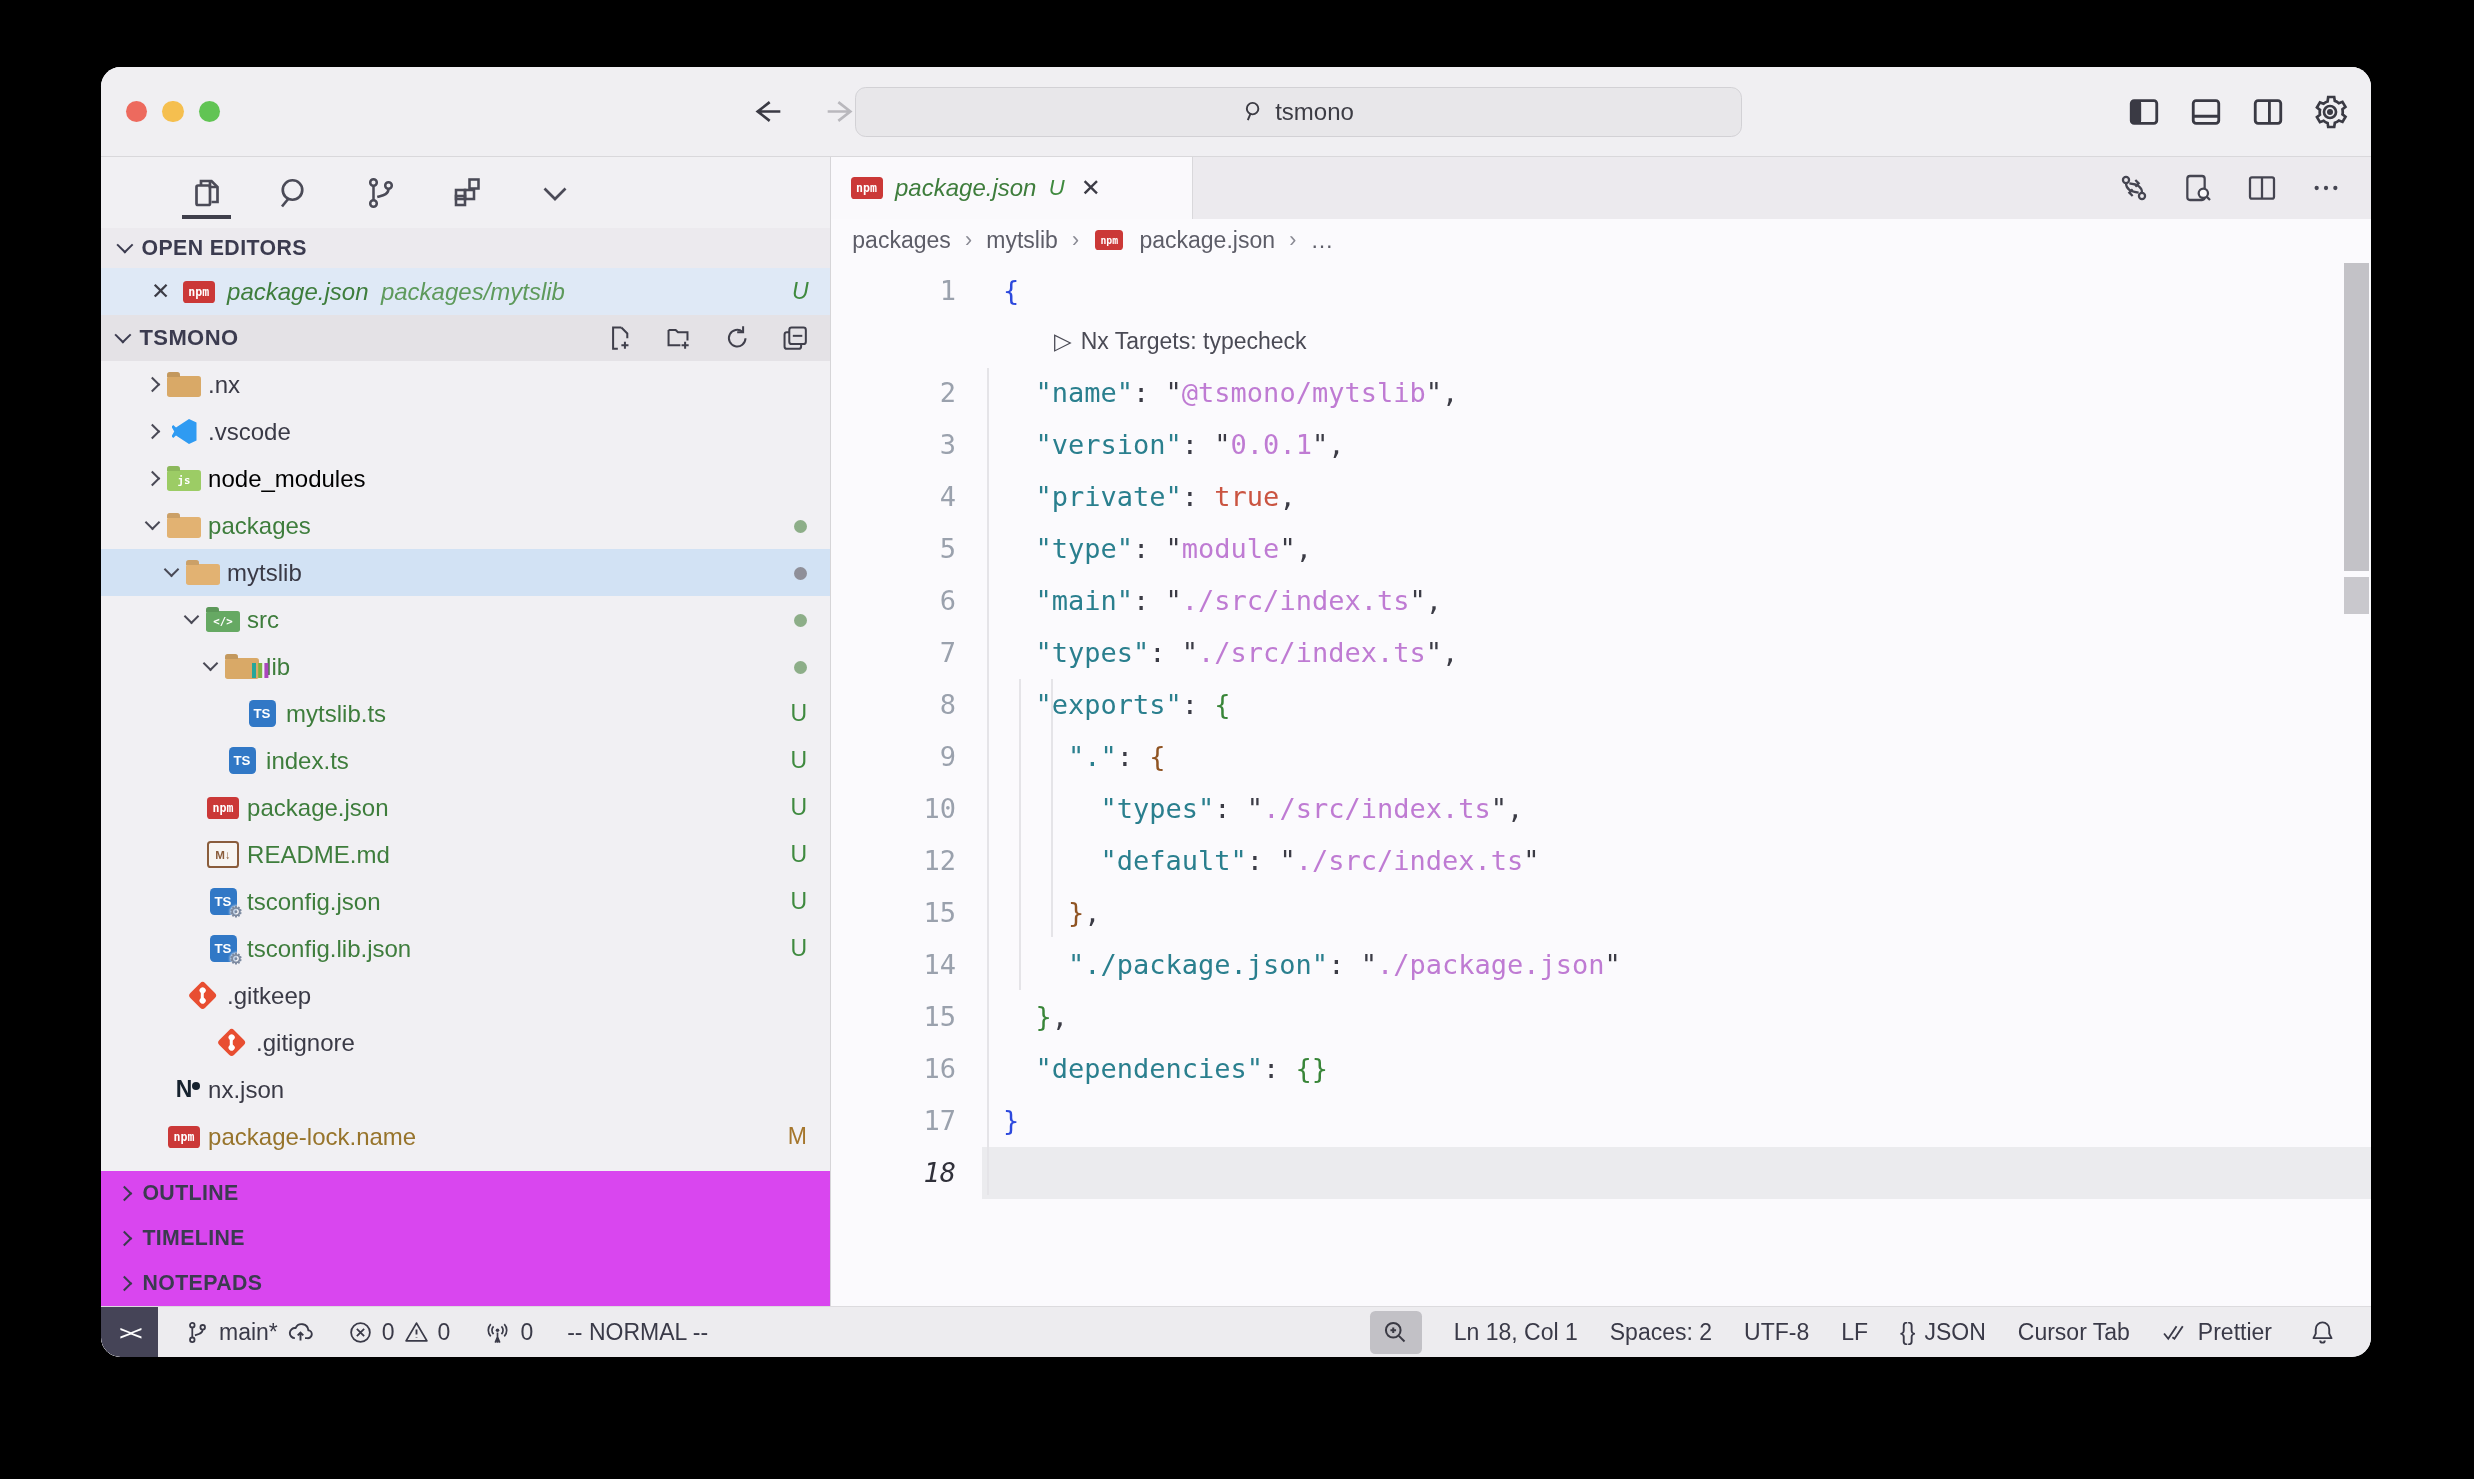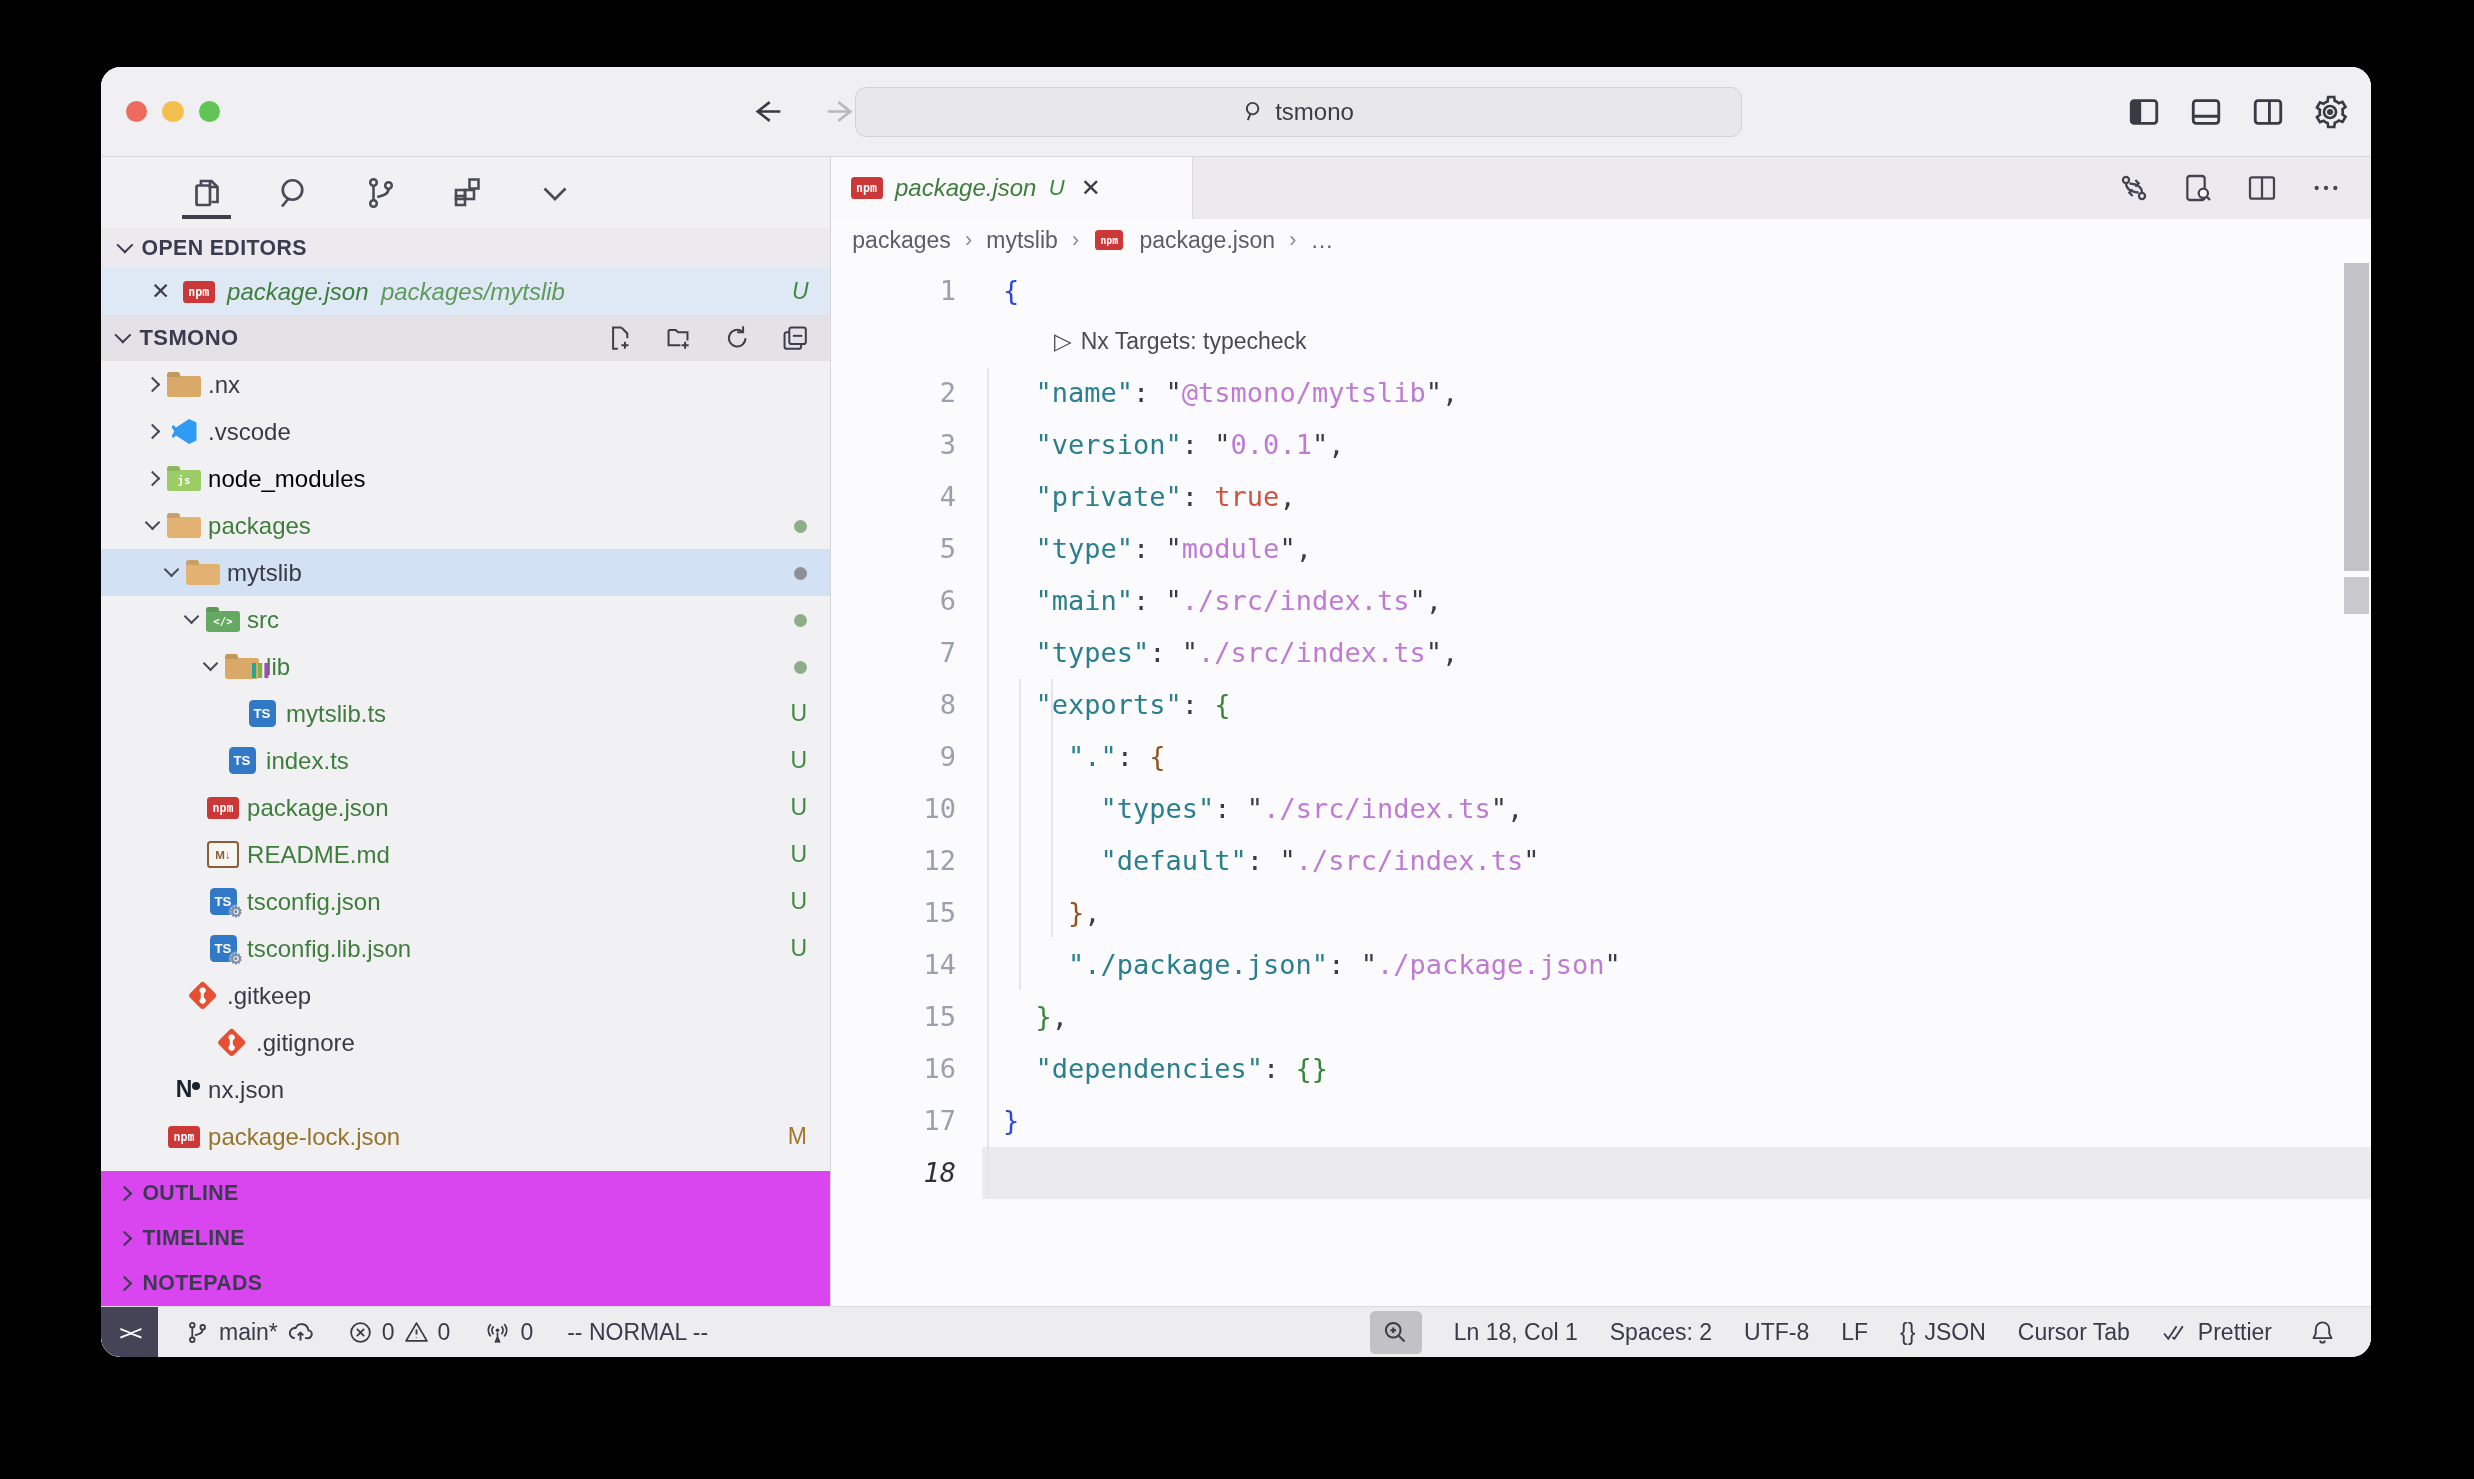--- a/index.html
+++ b/index.html
@@ -423,21 +423,21 @@
               <span class="islot">
                 <span class="ic nx">N</span>
               </span>
               <span class="lbl">nx.json</span>
             </div>
             <div class="trow c-mod" style="padding-left: 36px;">
               <span class="cslot"></span>
               <span class="islot">
                 <span class="ic npm">npm</span>
               </span>
-              <span class="lbl">package-lock.json</span>
+              <span class="lbl">package-lock.name</span>
               <span class="tr-right badge-m">M</span>
             </div>
           </div>
 
         <div class="bottom-secs" id="bottomsecs">
             <div class="bsec">
               <span class="chev small right"></span>
               <span>OUTLINE</span>
             </div>
             <div class="bsec">

